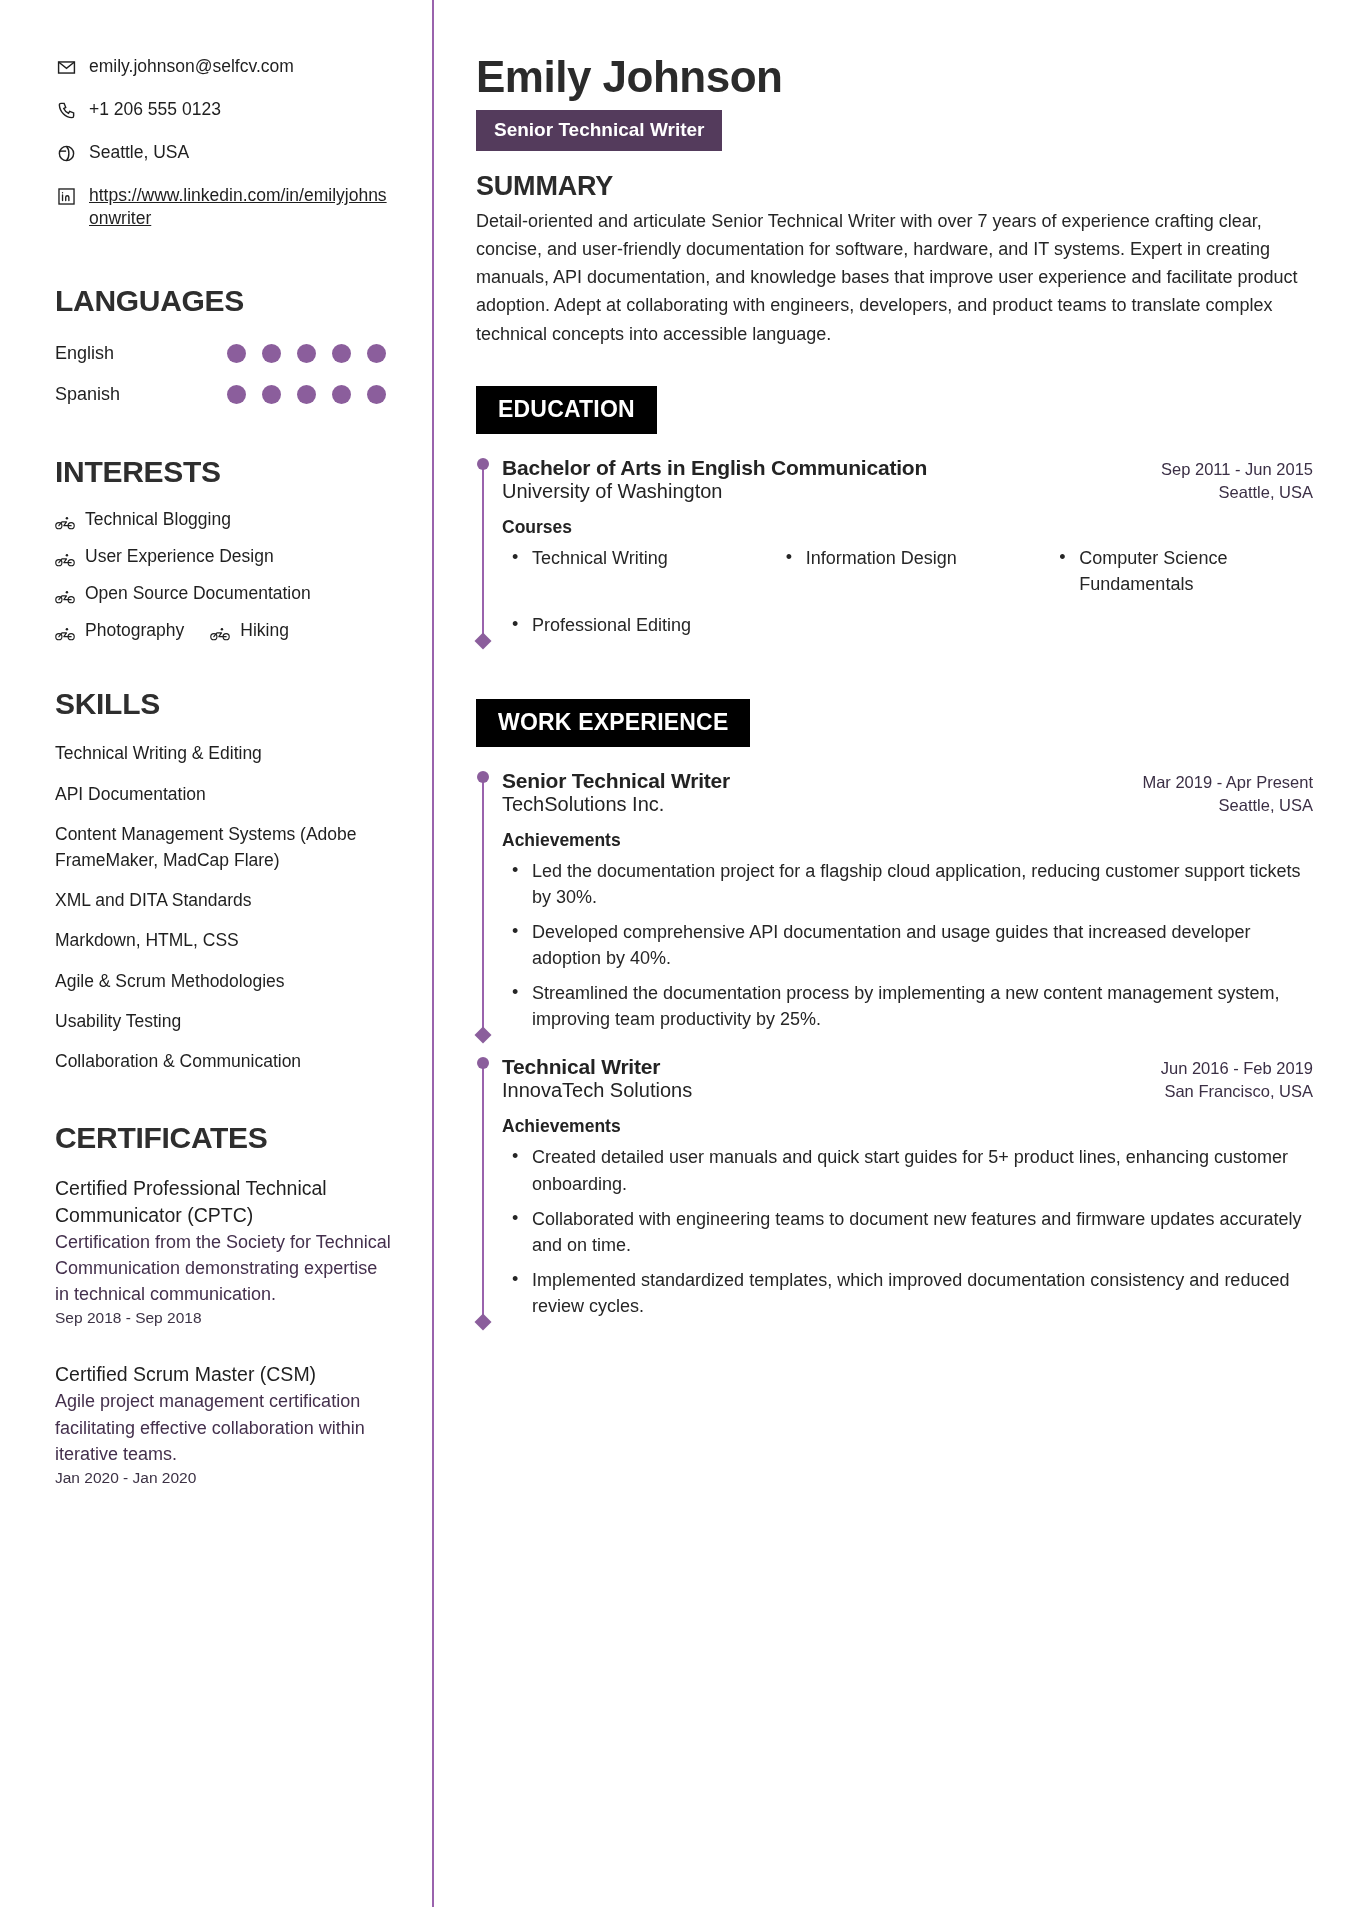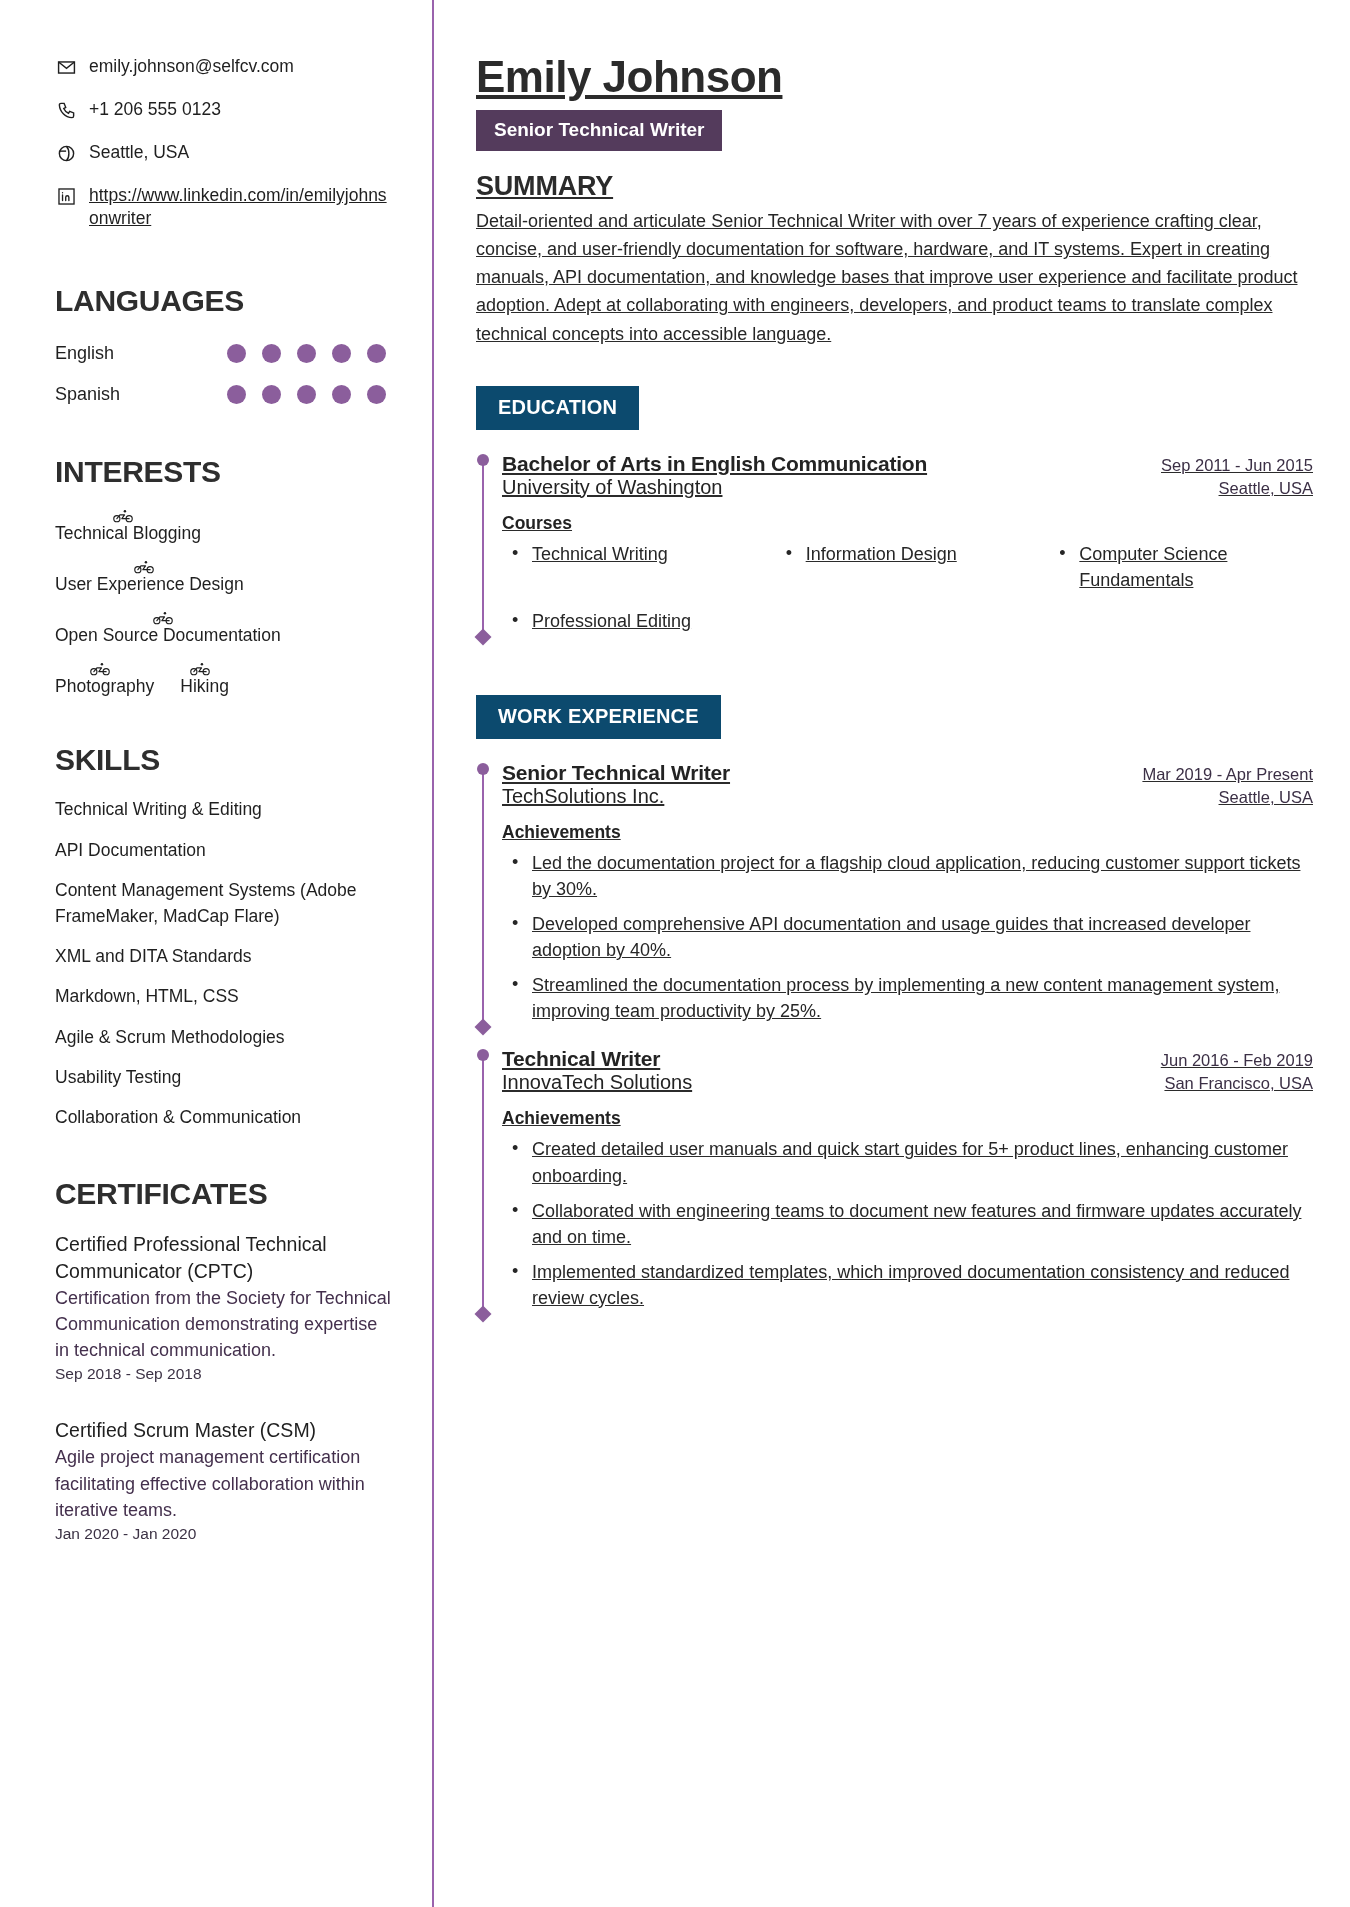--- a/index.html
+++ b/index.html
@@ -38,49 +38,49 @@
     color:#2e2e2e; margin-bottom:20px;
   }
   .left-block { margin-bottom:46px; }
 
   .lang-row { display:flex; align-items:center; margin-bottom:11px; height:30px; }
   .lang-name { font-size:18px; color:#1f1f1f; flex:1; }
   .dots { display:flex; gap:16px; padding-right:6px; }
   .dot { width:19px; height:19px; border-radius:50%; background:#8b5e9c; }
 
   .interest-row { display:flex; align-items:center; margin-bottom:16px; }
-  .interest-item { display:flex; align-items:center; margin-right:26px;flex-direction:column; }
+  .interest-item { display:flex; align-items:flex-end; margin-right:26px; }
   .interest-ico { width:22px; min-width:22px; margin-right:8px; display:flex; align-items:center; }
   .interest-txt { font-size:17.5px; color:#1f1f1f; }
 
   .skill-item { font-size:17.5px; line-height:1.45; color:#1f1f1f; margin-bottom:15px; }
 
   .cert-item { margin-bottom:34px; }
   .cert-name { font-size:19.5px; line-height:1.38; color:#1f1f1f; }
   .cert-desc { font-size:18px; line-height:1.46; color:#44304d; }
   .cert-date { font-size:15.5px; color:#3c3245; margin-top:2px; }
 
   
-  .right { flex:1; padding:54px 26px 0 44px;text-decoration:underline; }
+  .right { flex:1; padding:54px 26px 0 44px; }
 
   .name { font-size:44px; font-weight:bold; letter-spacing:-0.5px; color:#2b2b2b; line-height:1.05; }
   .role-badge {
     display:inline-block; background:#543b5c; color:#ffffff;
     font-size:19px; font-weight:bold; padding:9px 18px 10px 18px;
     margin-top:10px; margin-bottom:20px;
   }
   .r-head-plain {
     font-size:27px; font-weight:bold; color:#2b2b2b;
     letter-spacing:-0.2px; margin-bottom:5px;
   }
   .summary { font-size:18px; line-height:1.56; color:#262626; }
 
   .r-head-badge {
-    display:inline-block; background:#0c4a6e; color:#ffffff;
-    font-size:20px; font-weight:bold; letter-spacing:0.2px;
+    display:inline-block; background:#000000; color:#ffffff;
+    font-size:23px; font-weight:bold; letter-spacing:0.2px;
     padding:10px 22px 11px 22px;
     margin-top:38px; margin-bottom:22px;
   }
 
   .entry { display:flex; margin-bottom:14px; }
   .tl { width:26px; min-width:26px; position:relative; }
   .tl-line { position:absolute; left:6px; top:7px; bottom:7px; width:2px; background:#9a63ad; }
   .tl-dot { position:absolute; left:1px; top:2px; width:12px; height:12px; border-radius:50%; background:#8b5e9c; }
   .tl-dia { position:absolute; left:1px; bottom:0px; width:12px; height:12px; background:#8b5e9c; transform:rotate(45deg); }
   .ebody { flex:1; }

